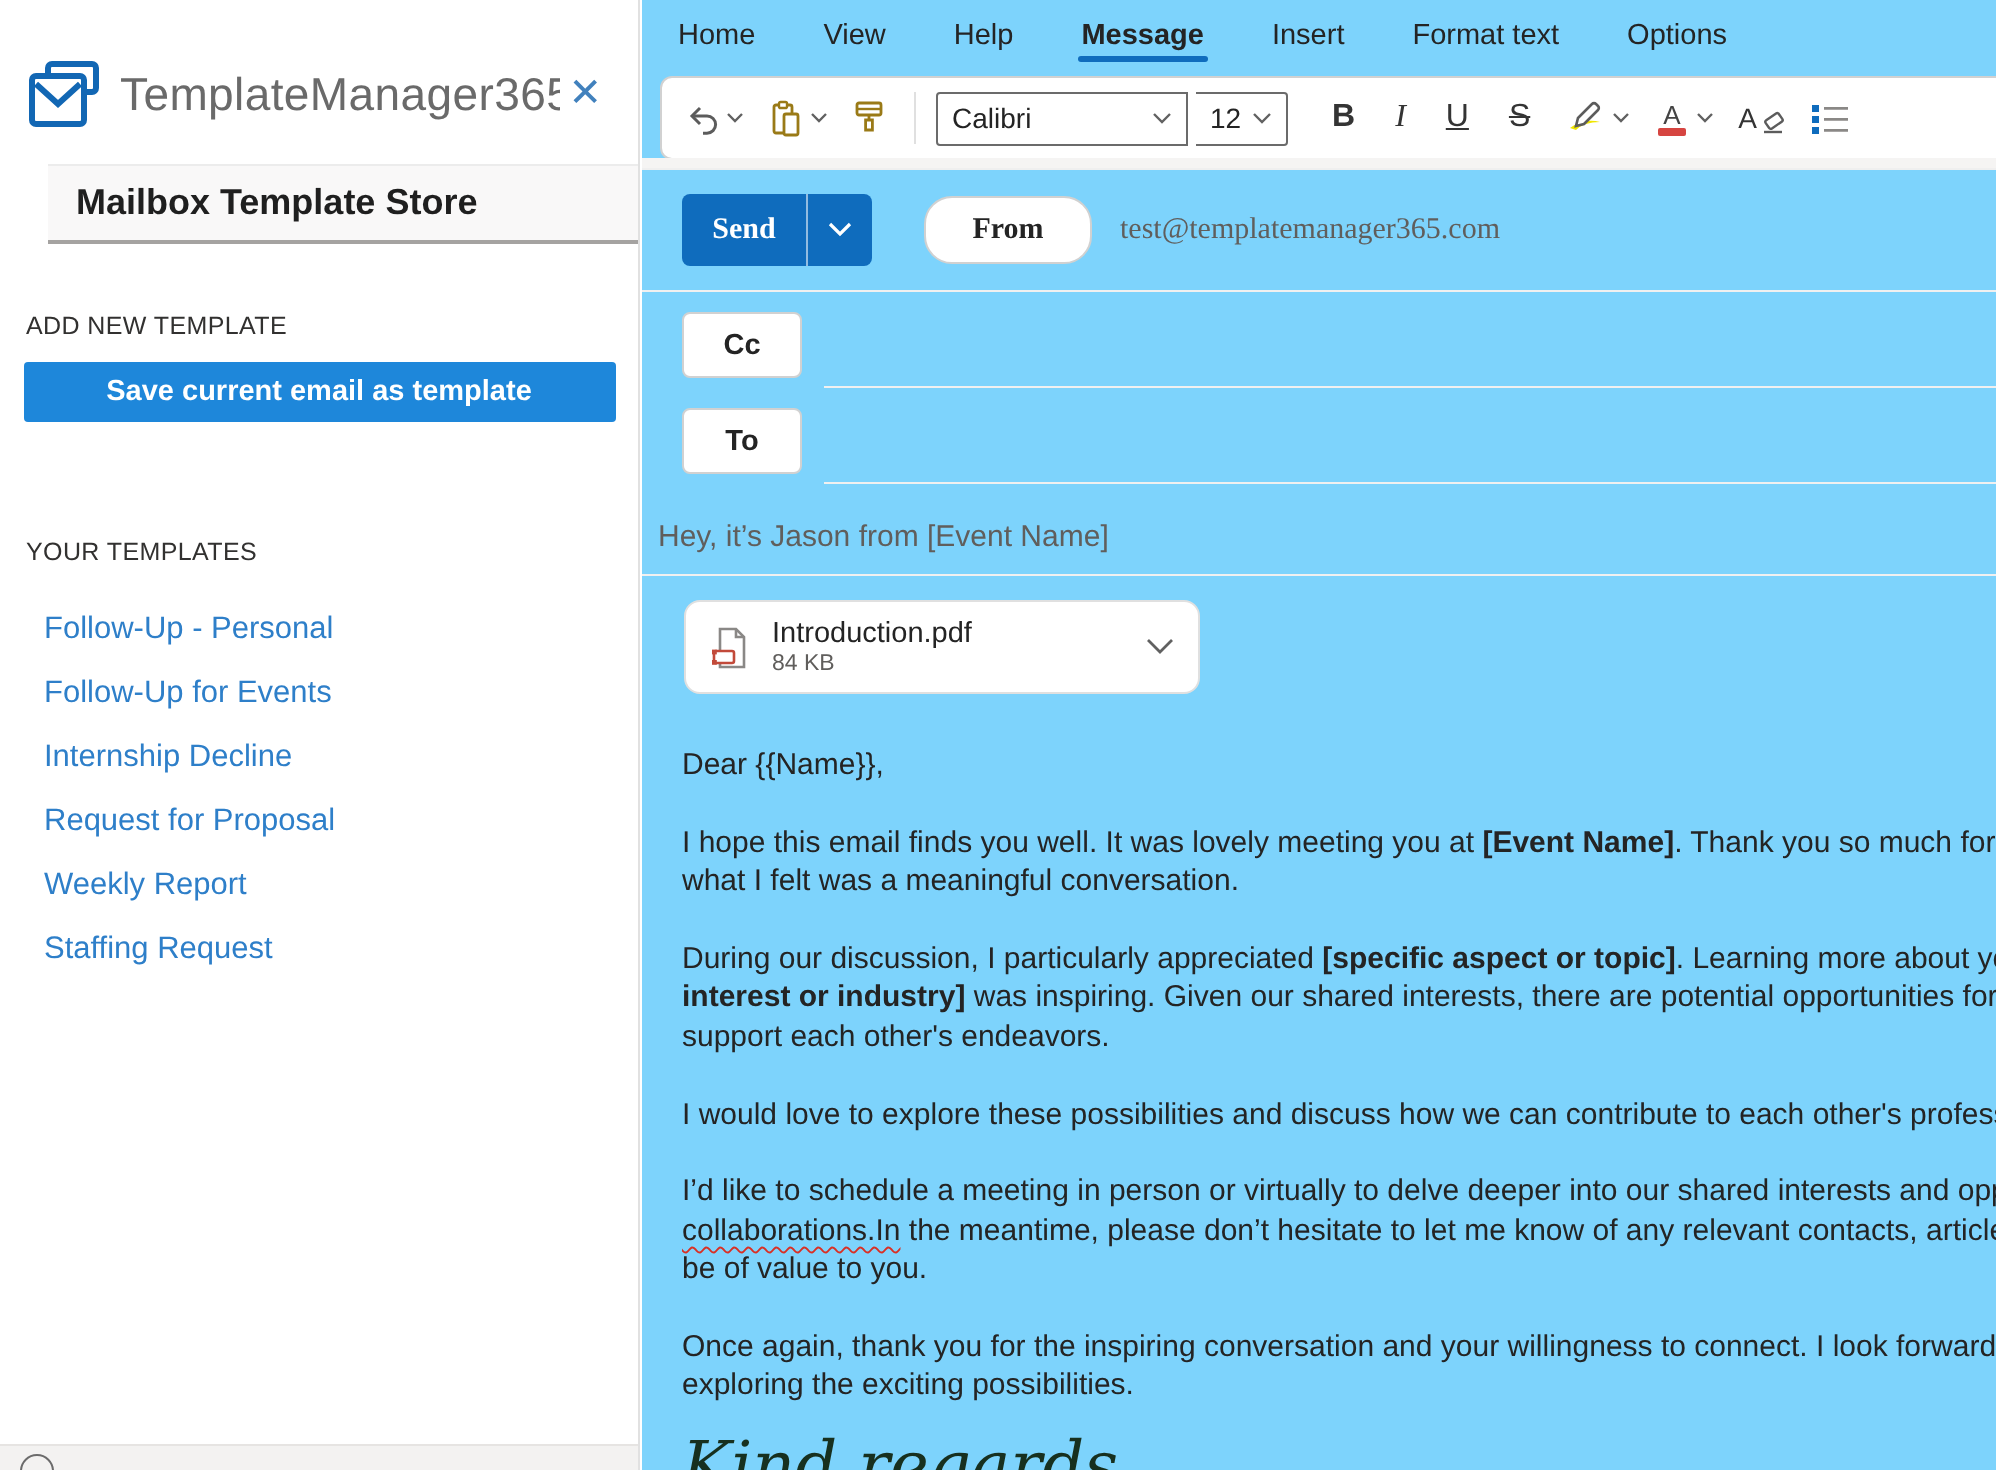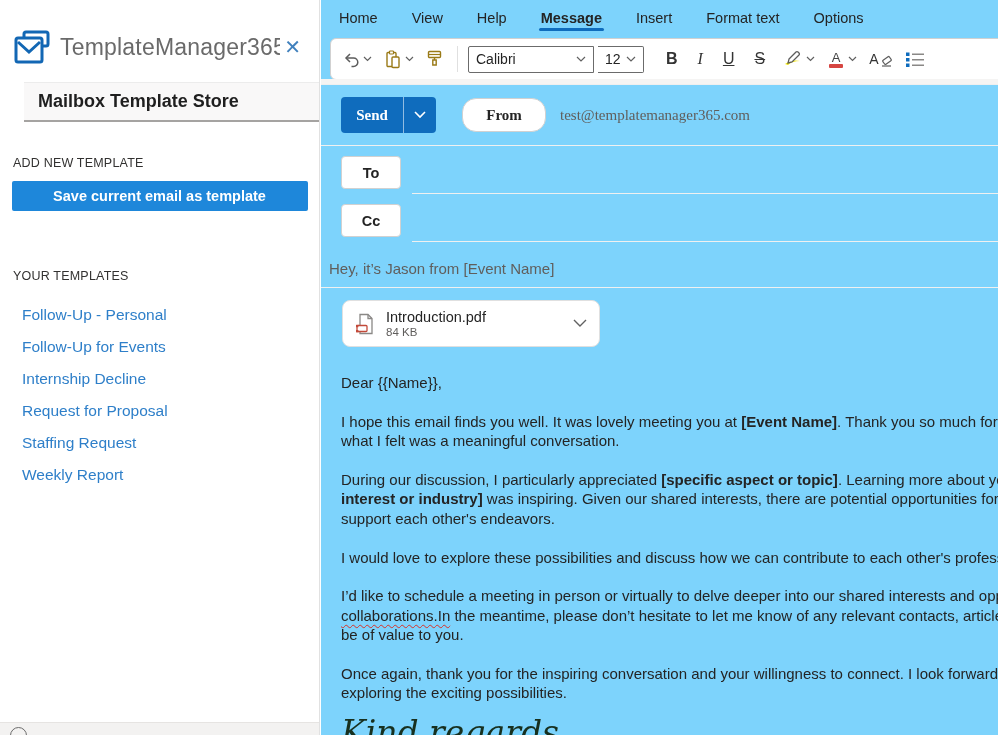--- a/index.html
+++ b/index.html
@@ -88,22 +88,22 @@
     </div>
     <div class="store-heading">Mailbox Template Store</div>
     <div class="section-label add-label">ADD NEW TEMPLATE</div>
     <button class="save-btn">Save current email as template</button>
     <div class="section-label your-label">YOUR TEMPLATES</div>
     <ul class="tmpl-list">
       <li><a>Follow-Up - Personal</a></li>
       <li><a>Follow-Up for Events</a></li>
       <li><a>Internship Decline</a></li>
       <li><a>Request for Proposal</a></li>
+      <li><a>Weekly Report</a></li>
       <li><a>Staffing Request</a></li>
-      <li><a>Weekly Report</a></li>
     </ul>
     <div class="sidebar-footer">
       <div class="help-circ"></div>
     </div>
   </div>
 
   <div class="main">
 
     <div class="menubar">
       <div class="menutab">Home</div>
@@ -202,25 +202,25 @@
           <svg width="12" height="8" viewBox="0 0 12 8">
               <polyline points="1,1 6,6 11,1" fill="none" stroke="#fff" stroke-width="1.6"></polyline>
             </svg>
         </div>
       </div>
       <button class="from-btn">From</button>
       <span class="from-addr">test@templatemanager365.com</span>
     </div>
 
     <div class="recip-row">
+      <button class="recip-btn">Cc</button>
+      <div class="recip-line"></div>
+    </div>
+    <div class="recip-row">
       <button class="recip-btn">To</button>
-      <div class="recip-line"></div>
-    </div>
-    <div class="recip-row">
-      <button class="recip-btn">Cc</button>
       <div class="recip-line"></div>
     </div>
 
     <div class="subject-row">Hey, it’s Jason from [Event Name]</div>
 
     <div class="attach-card">
       <svg width="20" height="22" viewBox="0 0 20 22">
           <path d="M5 1.5 h8 l4 4 V20.5 H5 z" fill="#fff" stroke="#8a8886" stroke-width="1.3"></path>
           <path d="M13 1.5 v4 h4" fill="none" stroke="#8a8886" stroke-width="1.3"></path>
           <rect x="2" y="12.5" width="10" height="6" rx="1" fill="#fff" stroke="#c24a3a" stroke-width="1.3"></rect>

